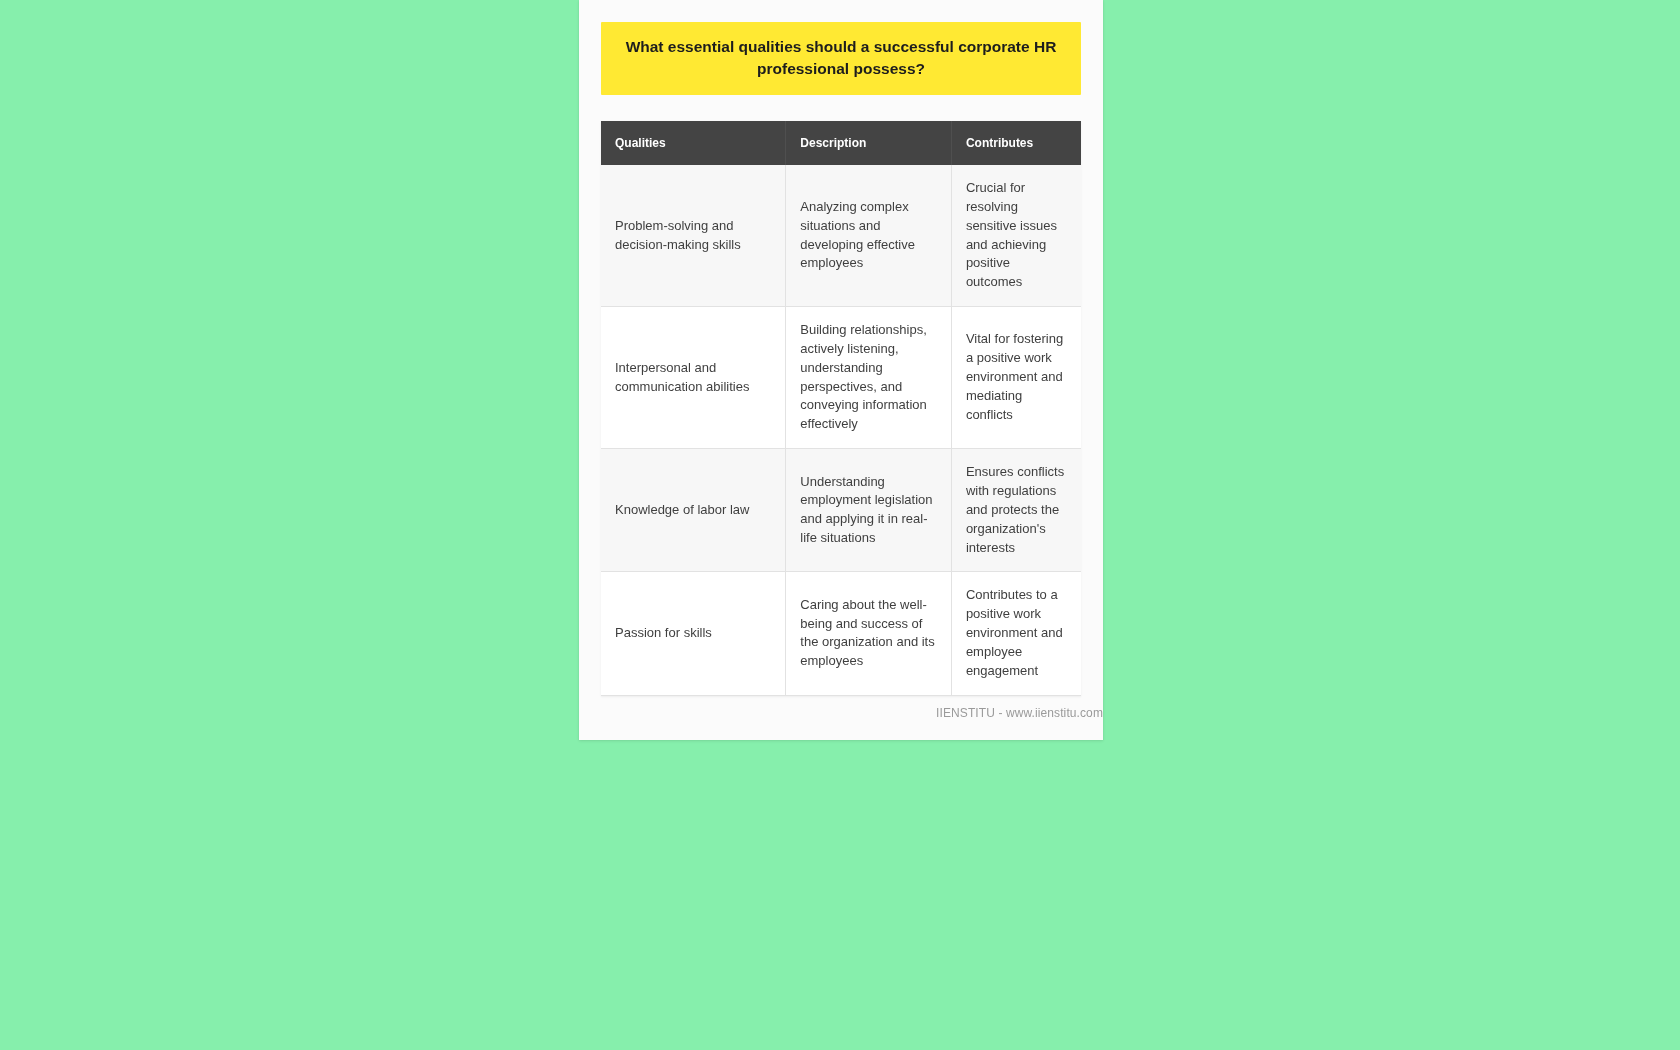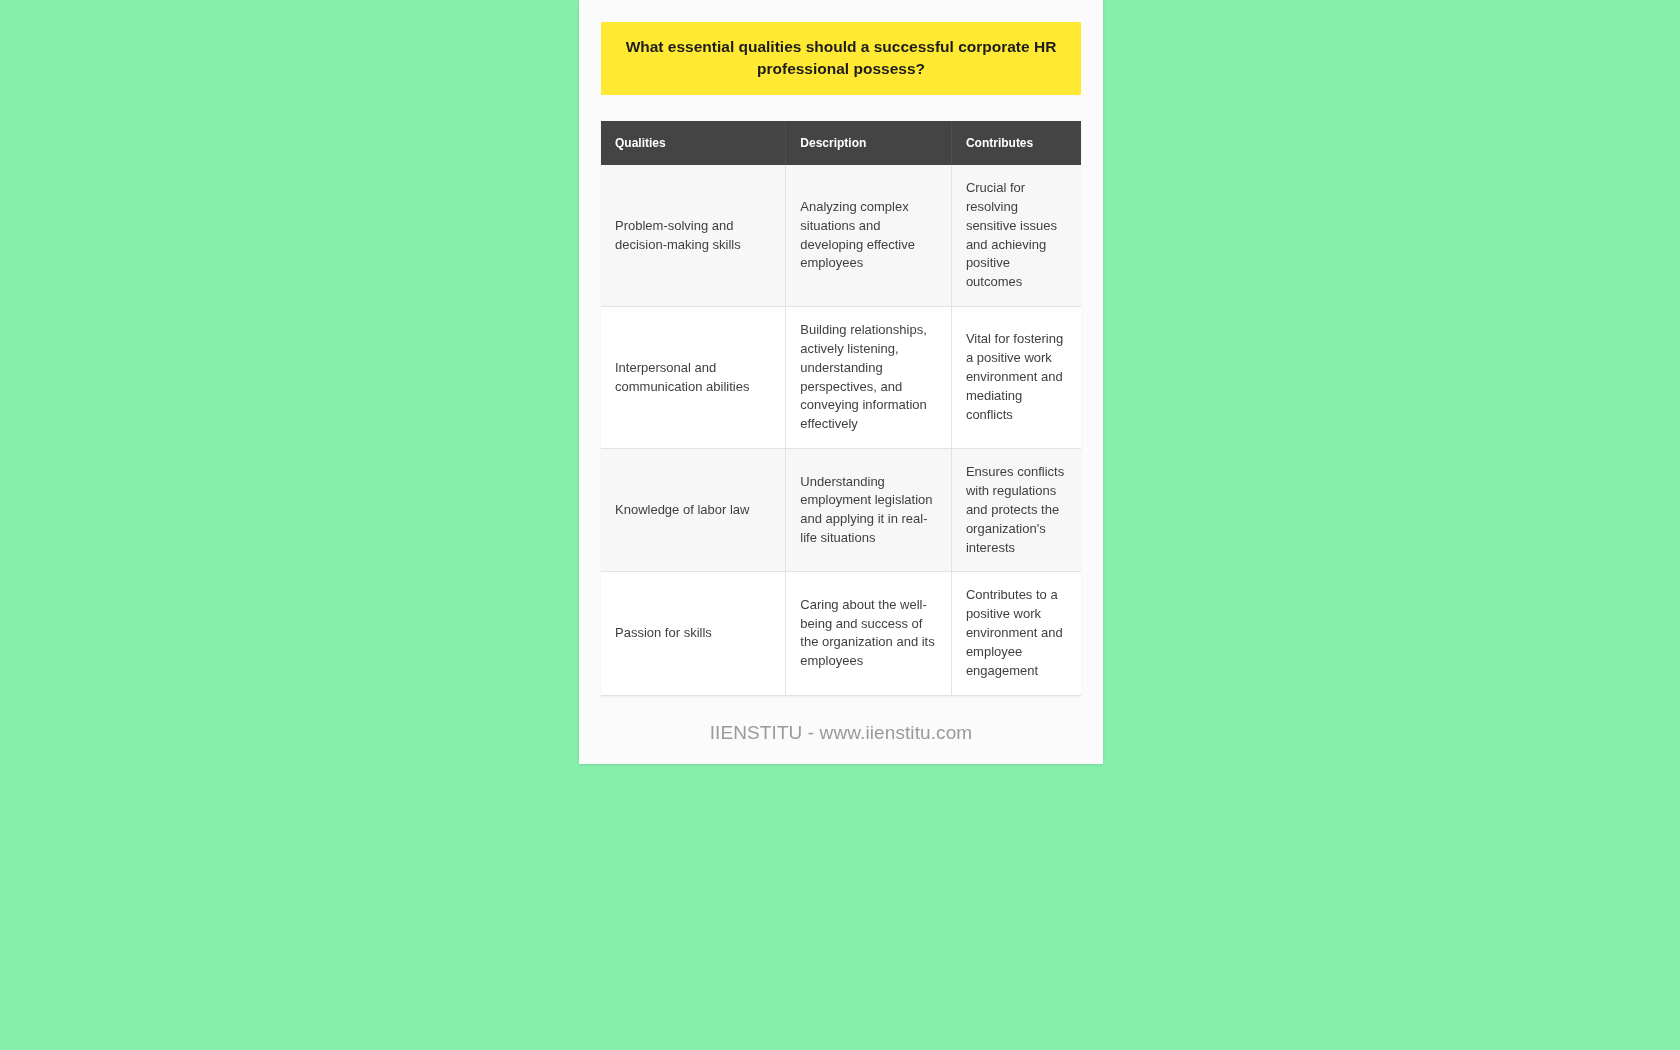--- a/index.html
+++ b/index.html
@@ -85,24 +85,24 @@
 
   table.qualities tbody tr.alt td {
     background: #f7f7f7;
   }
 
   table.qualities tbody tr:last-child td {
     border-bottom: 1px solid #e2e2e2;
   }
 
   .footer {
-    margin-top: 26px;
-    text-align: center;
+    margin-top: 10px;
+    text-align: right;
     color: #9a9a9a;
-    font-size: 19px;
+    font-size: 12px;
     letter-spacing: 0.1px;
   }
 </style>
 </head>
 <body>
 
 <div class="page">
 
   <div class="card">
 

